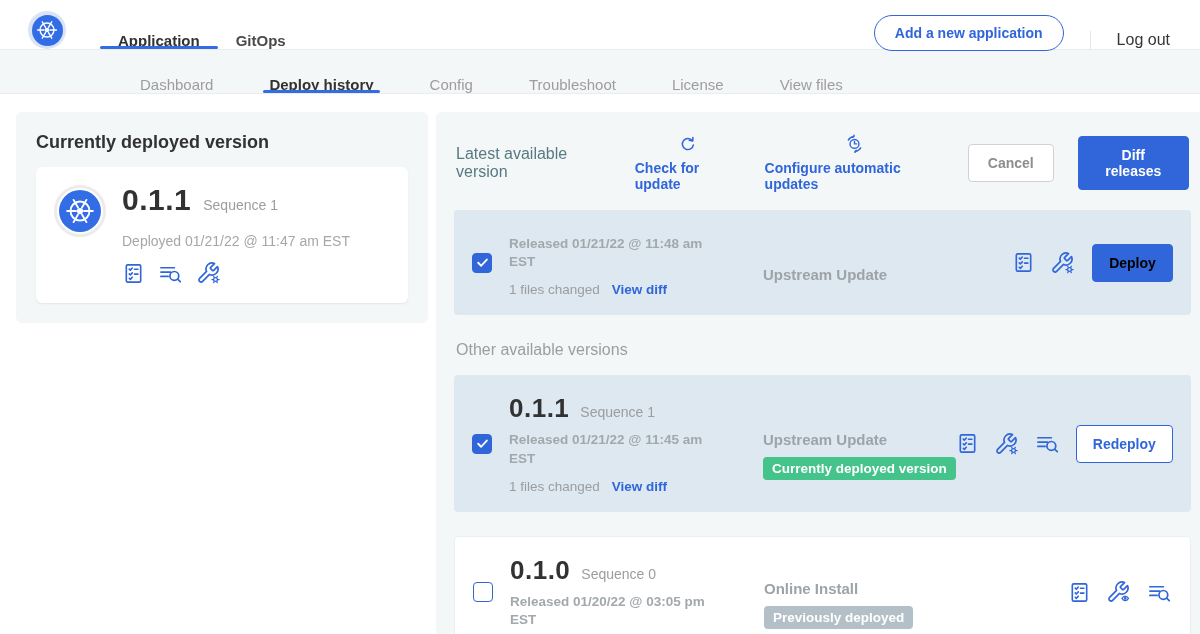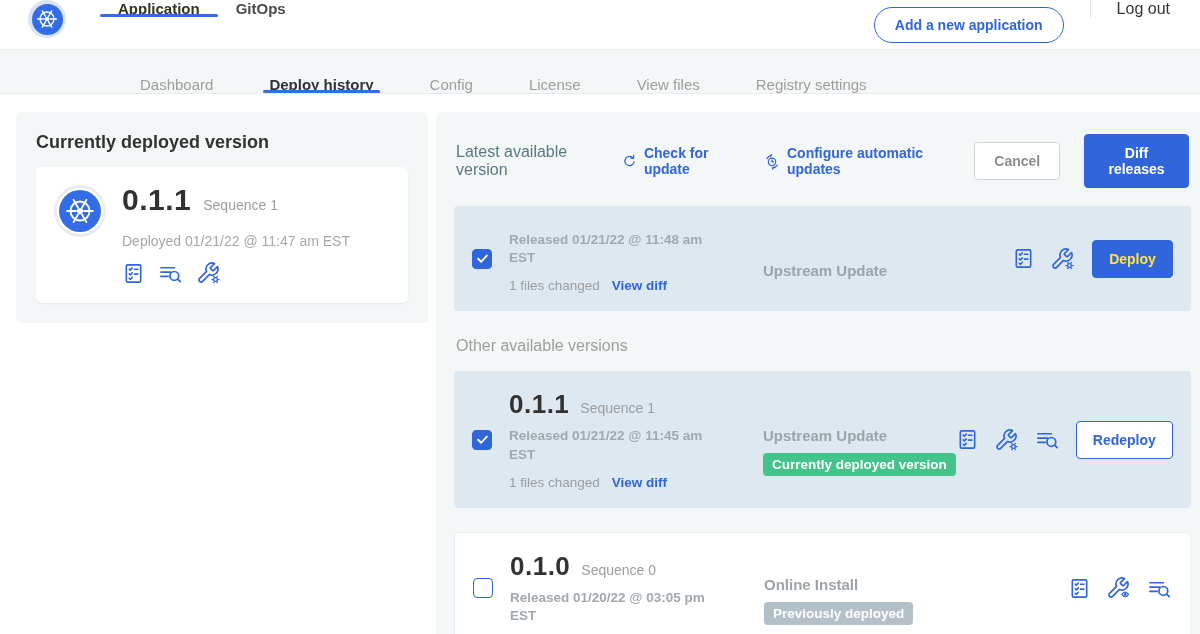--- a/index.html
+++ b/index.html
@@ -5,21 +5,21 @@
   * { margin:0; padding:0; box-sizing:border-box; }
   html,body { width:1200px; height:634px; overflow:hidden; background:#fff;
               font-family:"Liberation Sans", sans-serif; color:#323232; }
 
   :root{
     --accent:#3066d9; --k8s:#326de6; --panel:#f4f7f8; --rowsel:#dde8f1;
     --green:#44c38b; --graybadge:#b4c0c7; --dark:#323232; --gray:#9d9d9d; --slate:#577981;
   }
 
   
-  .app-header { height:49px; display:flex; align-items:flex-start; padding:0 30px 0 28px; background:#fff; }
+  .app-header { height:49px; display:flex; align-items:flex-end; padding:17px 30px 0 28px; background:#fff; }
   .logo-wrap { display:flex; align-items:center; margin-right:34px; }
   .logo-ring { width:38px; height:38px; border-radius:50%; background:#dbe4f7; display:flex; align-items:center; justify-content:center; }
   .logo-blue { width:31px; height:31px; border-radius:50%; background:var(--k8s); display:flex; align-items:center; justify-content:center; }
   .hdr-tab { position:relative; display:flex; align-items:center; padding:0 18px; font-size:15px; font-weight:bold; color:#4a4a4a; cursor:pointer; }
   .hdr-tab.active { color:#323232; }
   .hdr-tab.active::after { content:""; position:absolute; left:0; right:0; bottom:0; height:3px; background:var(--k8s); border-radius:2px; }
   .hdr-spacer { flex:1; }
   .add-app-btn { align-self:center; border:1px solid var(--accent); color:var(--accent); background:#fff;
                  border-radius:19px; padding:9px 20px; font-size:14px; font-weight:bold; cursor:pointer; }
   .logout { display:flex; align-items:center; margin-left:26px; padding-left:26px; border-left:1px solid #e6e6e6;
@@ -45,21 +45,21 @@
   .dep-ver-line { display:flex; align-items:baseline; gap:12px; }
   .dep-ver { font-size:30px; font-weight:bold; letter-spacing:.5px; }
   .seq { font-size:14px; color:var(--gray); }
   .dep-date { font-size:14px; color:#a7a7a7; margin-top:16px; }
   .icon-row { display:flex; align-items:center; gap:13px; margin-top:12px; }
   .icon-btn { display:inline-flex; cursor:pointer; color:var(--accent); }
 
   .right-panel { flex:1; background:var(--panel); border-radius:6px; padding:18px; min-height:504px; }
   .avail-header { display:flex; align-items:center; gap:24px; padding:4px 2px 2px; }
   .avail-title { font-size:16px; font-weight:normal; color:var(--slate); }
-  .hdr-link { display:flex; align-items:center; gap:7px; color:var(--accent); font-size:14px; font-weight:bold; cursor:pointer; }
+  .hdr-link { display:flex; align-items:center; gap:7px; color:var(--accent); font-size:14px; font-weight:bold; cursor:pointer;flex-direction:column; }
   .cancel-btn { margin-left:auto; background:#fff; border:1px solid #d2d2d2; color:#8d8d8d; font-weight:bold;
                 font-size:14px; padding:10px 19px; border-radius:4px; cursor:pointer; }
   .diff-btn { background:var(--accent); border:1px solid var(--accent); color:#fff; font-weight:bold;
               font-size:14px; padding:10px 16px; border-radius:4px; cursor:pointer; }
 
   .version-row { display:flex; align-items:center; border-radius:4px; padding:18px 18px; margin-top:16px; }
   .version-row.selected { background:var(--rowsel); }
   .version-row.plain { background:#fff; border:1px solid #eceff1; box-shadow:0 1px 1px rgba(0,0,0,.03); }
 
   .chk { width:20px; height:20px; border-radius:4px; border:1px solid var(--accent); background:#fff; flex:none;
@@ -75,21 +75,21 @@
   .view-diff { color:var(--accent); font-weight:bold; cursor:pointer; }
 
   .src-col { flex:1; padding-left:38px; display:flex; flex-direction:column; gap:9px; align-items:flex-start; }
   .src-type { font-size:15px; font-weight:bold; color:#9da4a8;margin-top:24px; }
   .badge { font-size:13.5px; font-weight:bold; color:#fff; padding:4px 9px; border-radius:4px; white-space:nowrap; }
   .badge.green { background:var(--green); }
   .badge.gray { background:var(--graybadge); }
 
   .row-icons { display:flex; align-items:center; gap:15px; margin-left:auto; color:var(--accent); }
   .action-btn { margin-left:16px; font-size:14px; font-weight:bold; border-radius:4px; padding:10px 16px; cursor:pointer; }
-  .action-btn.primary { background:var(--accent); border:1px solid var(--accent); color:#fde047; }
+  .action-btn.primary { background:var(--accent); border:1px solid var(--accent); color:#000000; }
   .action-btn.outline { background:#fff; border:1px solid var(--accent); color:var(--accent); }
 
   .other-title { font-size:16px; color:#9d9d9d; margin:26px 2px 8px; }
 
   svg { display:block; }
 </style>
 </head>
 <body>
 
 <div class="app-header">
@@ -115,23 +115,23 @@
   <div class="hdr-tab">GitOps</div>
   <div class="hdr-spacer"></div>
   <button class="add-app-btn">Add a new application</button>
   <div class="logout">Log out</div>
 </div>
 
 <div class="subnav">
   <div class="sub-tab">Dashboard</div>
   <div class="sub-tab active">Deploy history</div>
   <div class="sub-tab">Config</div>
+  <div class="sub-tab">Troubleshoot</div>
   <div class="sub-tab">License</div>
   <div class="sub-tab">View files</div>
-  <div class="sub-tab">Registry settings</div>
 </div>
 
 <div class="main">
 
   <div class="left-panel">
     <div class="left-title">Currently deployed version</div>
     <div class="deployed-card">
       <div class="card-logo-ring">
         <div class="card-logo-blue">
           <svg width="30" height="30" viewBox="0 0 24 24">

